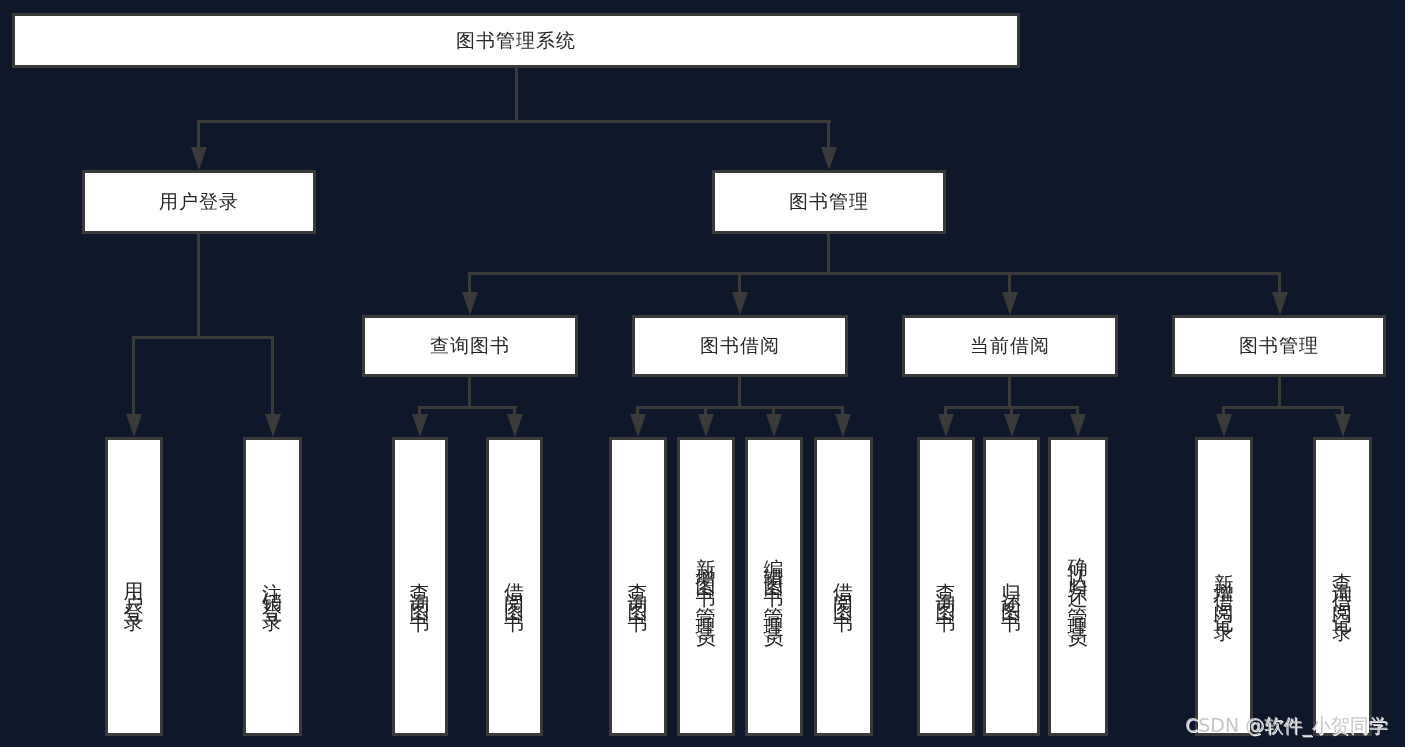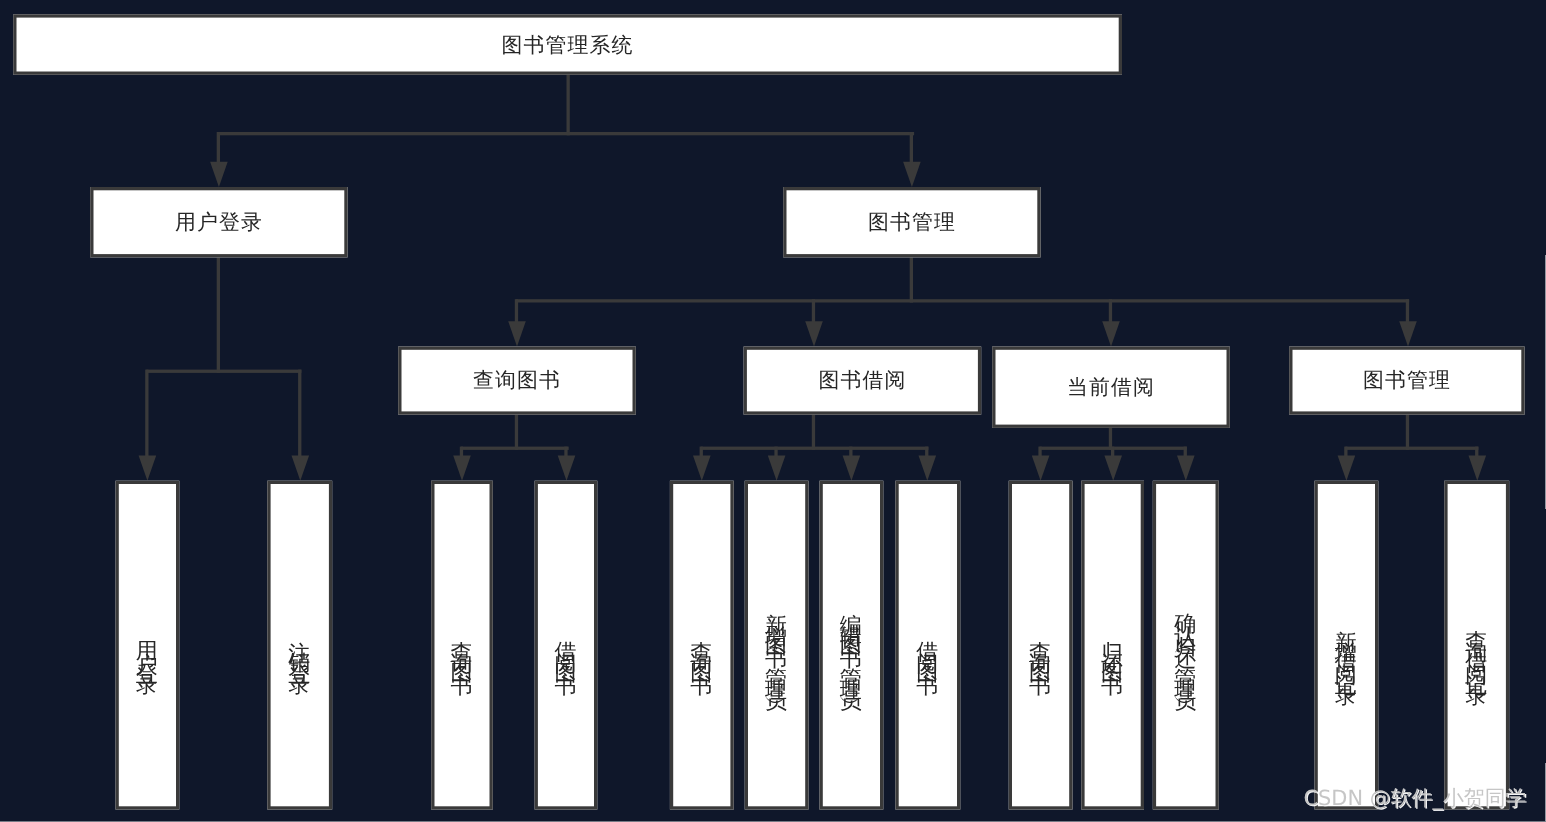--- a/index.html
+++ b/index.html
@@ -75,24 +75,24 @@
   <div class="box" style="left:82px; top:170px; width:234px; height:64px;">
     <span>用户登录</span>
   </div>
   <div class="box" style="left:712px; top:170px; width:234px; height:64px;">
     <span>图书管理</span>
   </div>
 
   <div class="box" style="left:362px; top:315px; width:216px; height:62px;">
     <span>查询图书</span>
   </div>
-  <div class="box" style="left:632px; top:315px; width:216px; height:62px;margin-left:44px;">
+  <div class="box" style="left:632px; top:315px; width:216px; height:62px;">
     <span>图书借阅</span>
   </div>
-  <div class="box" style="left:902px; top:315px; width:216px; height:74px;">
+  <div class="box" style="left:902px; top:315px; width:216px; height:62px;">
     <span>当前借阅</span>
   </div>
   <div class="box" style="left:1172px; top:315px; width:214px; height:62px;">
     <span>图书管理</span>
   </div>
 
   <div class="box leaf" style="left:105px; top:437px; width:58px; height:299px;">
     <span>用户登录</span>
   </div>
   <div class="box leaf" style="left:243px; top:437px; width:59px; height:299px;">

